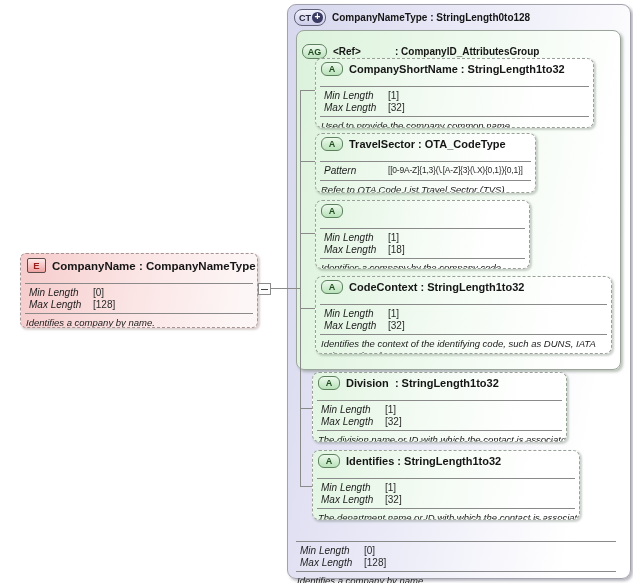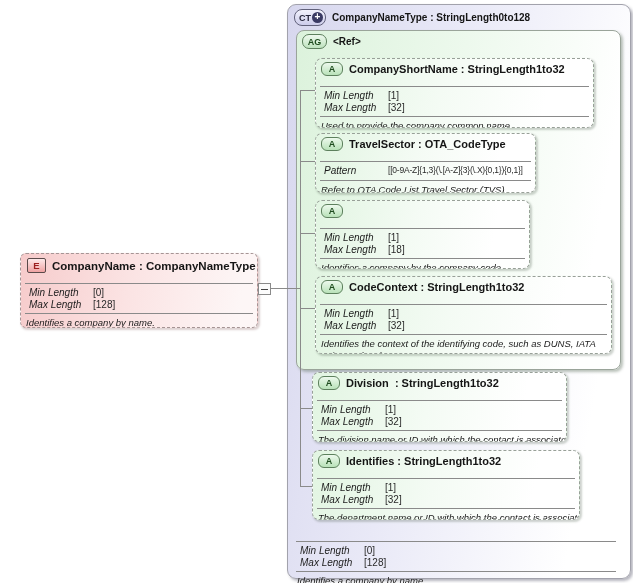--- a/index.html
+++ b/index.html
@@ -21,21 +21,21 @@
   
   .ct-box{position:absolute;left:287px;top:4px;width:342px;height:573px;
           border:1px solid #a2a2ac;border-radius:9px;
           background:linear-gradient(100deg,#d7d7ee 0%,#e9e9f7 40%,#ffffff 85%);
           box-shadow:2px 2px 3px rgba(90,90,110,.45);}
   
   .ag-box{position:absolute;left:296px;top:30px;width:323px;height:338px;
           border:1px solid #9aa49a;border-radius:8px;
           background:linear-gradient(100deg,#dcf2dc 0%,#edf9ed 45%,#ffffff 88%);
           box-shadow:2px 2px 3px rgba(80,100,80,.4);}
-  .ag-box .box-header{padding:3px 5px 2px;}
+  .ag-box .box-header{padding:13px 5px 2px;}
   .ref-label{display:inline-block;min-width:56px;}
 
   
   .attr-box{position:absolute;border:1px dashed #98a098;border-radius:7px;
             background:linear-gradient(100deg,#e2f5e2 0%,#f4fbf4 45%,#ffffff 82%);
             box-shadow:1.5px 1.5px 2px rgba(60,80,60,.25);overflow:hidden;}
   .attr-box .box-header{padding:3px 5px 2px;}
   .attr-box .box-title{font-size:11px;}
 
   
@@ -85,20 +85,21 @@
         <span class="plus-circle">+</span>
       </span>
       <span class="box-title">CompanyNameType : StringLength0to128</span>
     </div>
   </div>
 
   <div class="ag-box">
     <div class="box-header">
       <span class="icon-ag">AG</span>
       <span class="box-title ref-label">&lt;Ref&gt;</span>
+      <span class="box-title">: CompanyID_AttributesGroup</span>
     </div>
   </div>
 
   <div class="attr-box" style="left:315px;top:58px;width:277px;height:68px;">
     <div class="box-header">
       <span class="icon-a">A</span>
       <span class="box-title">CompanyShortName : StringLength1to32</span>
     </div>
     <div class="facts">
       <div class="fact-row">

